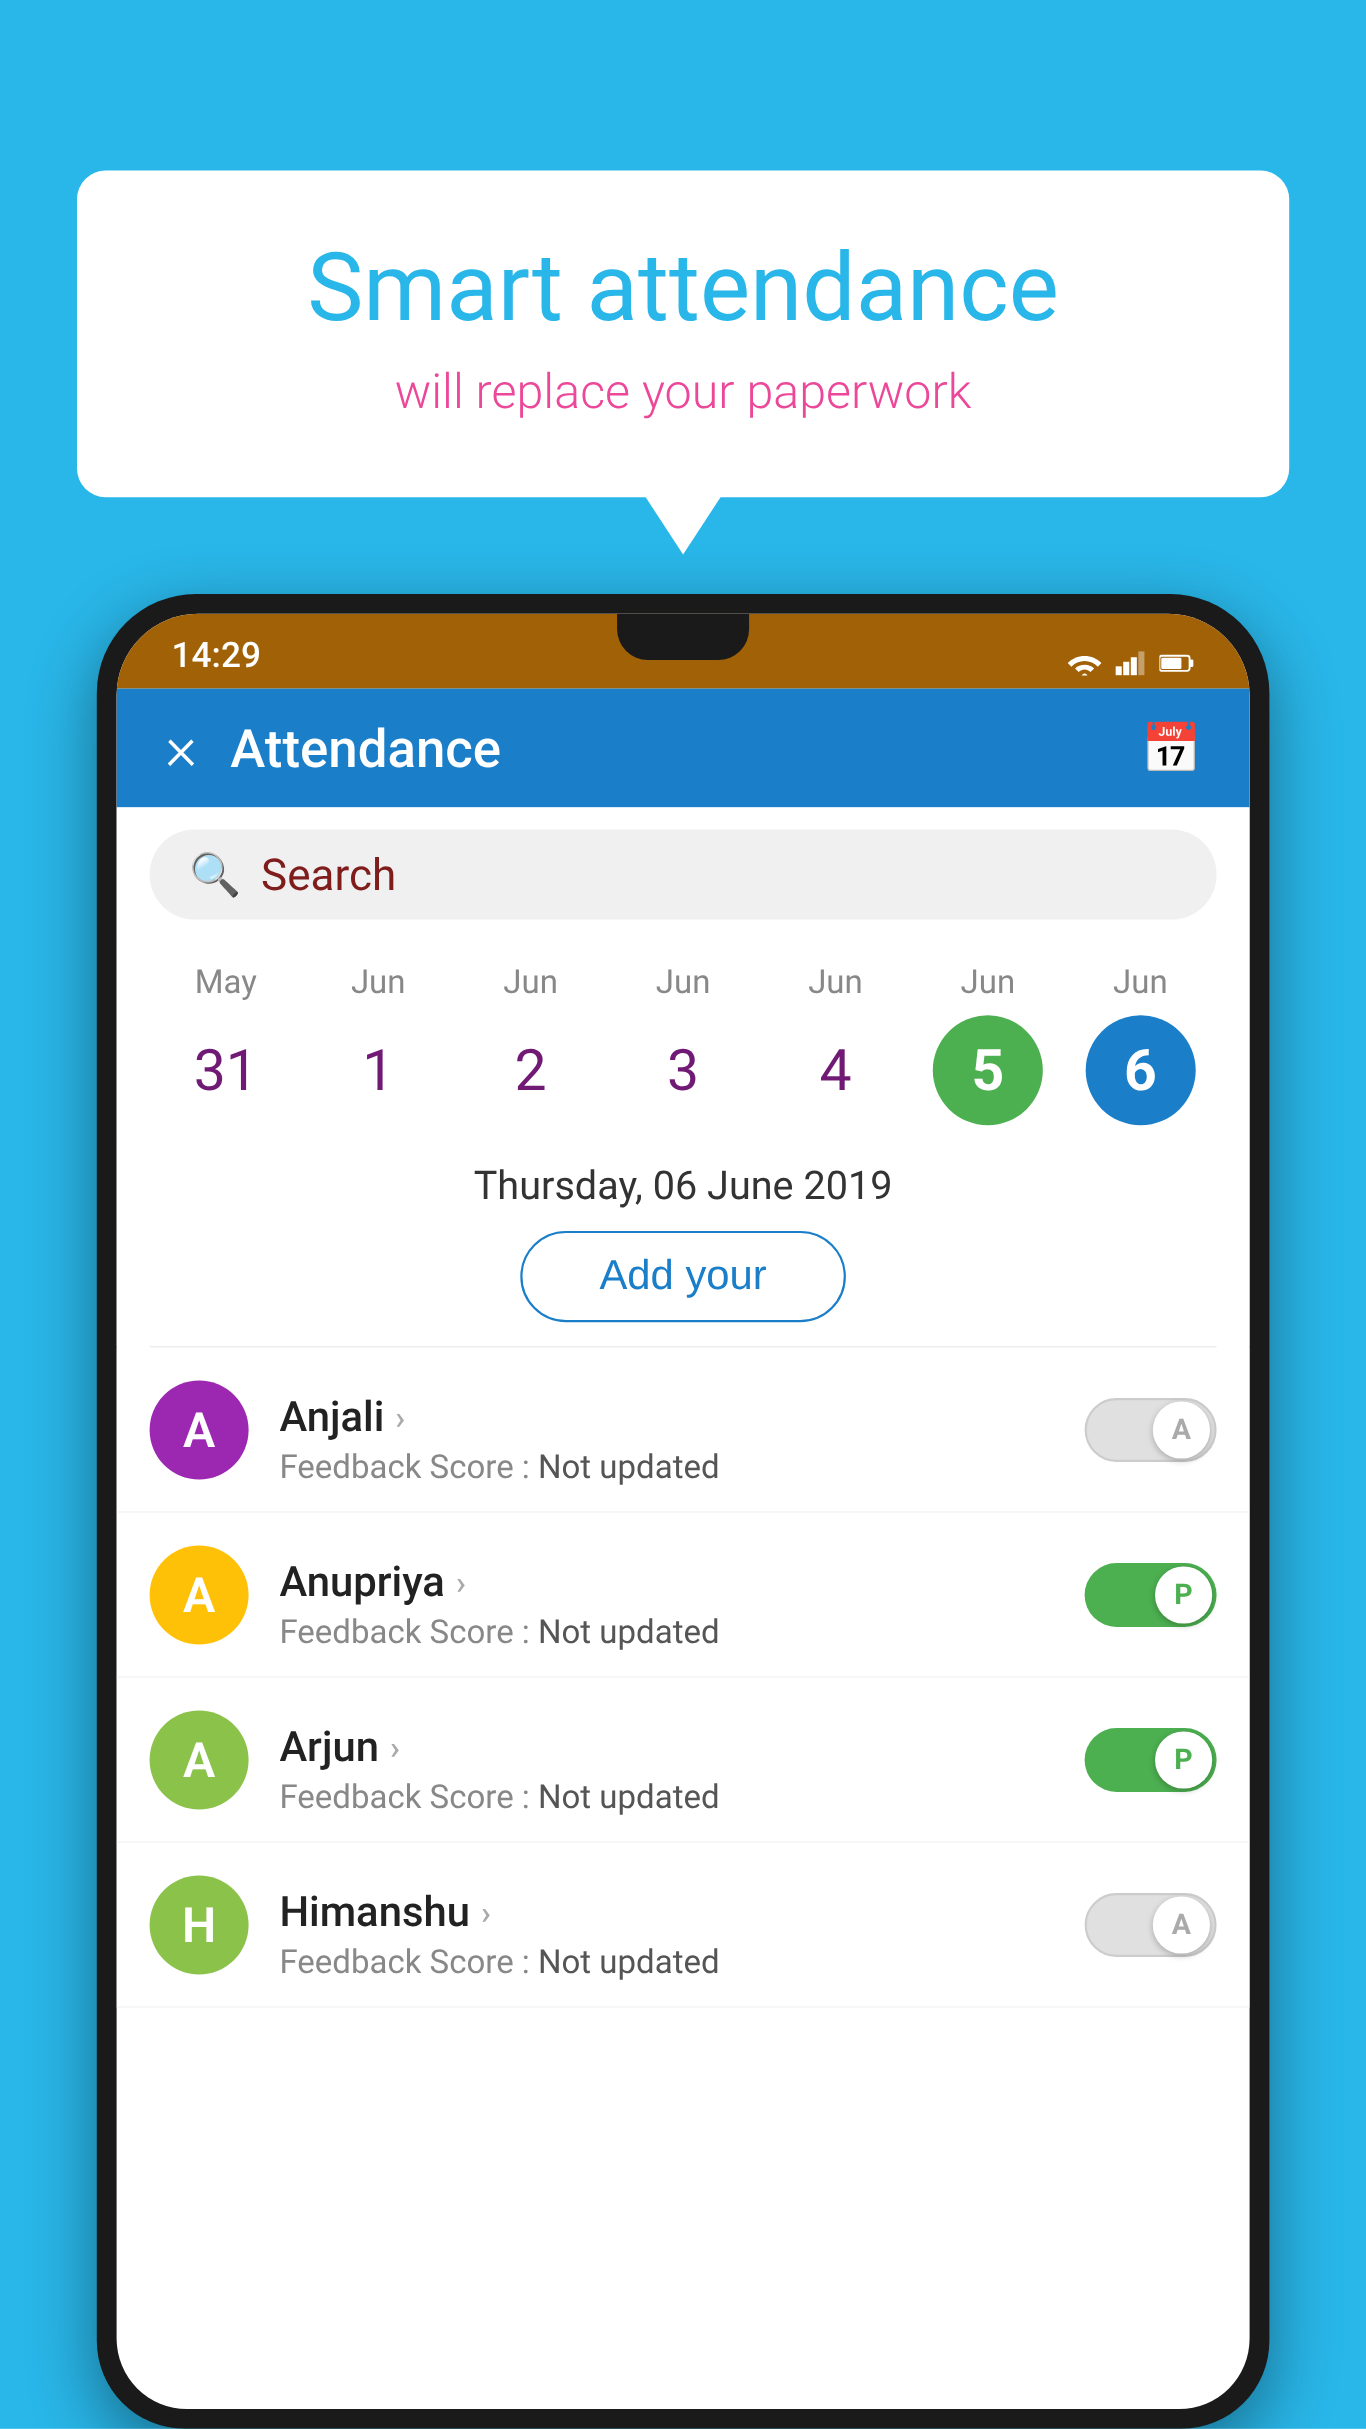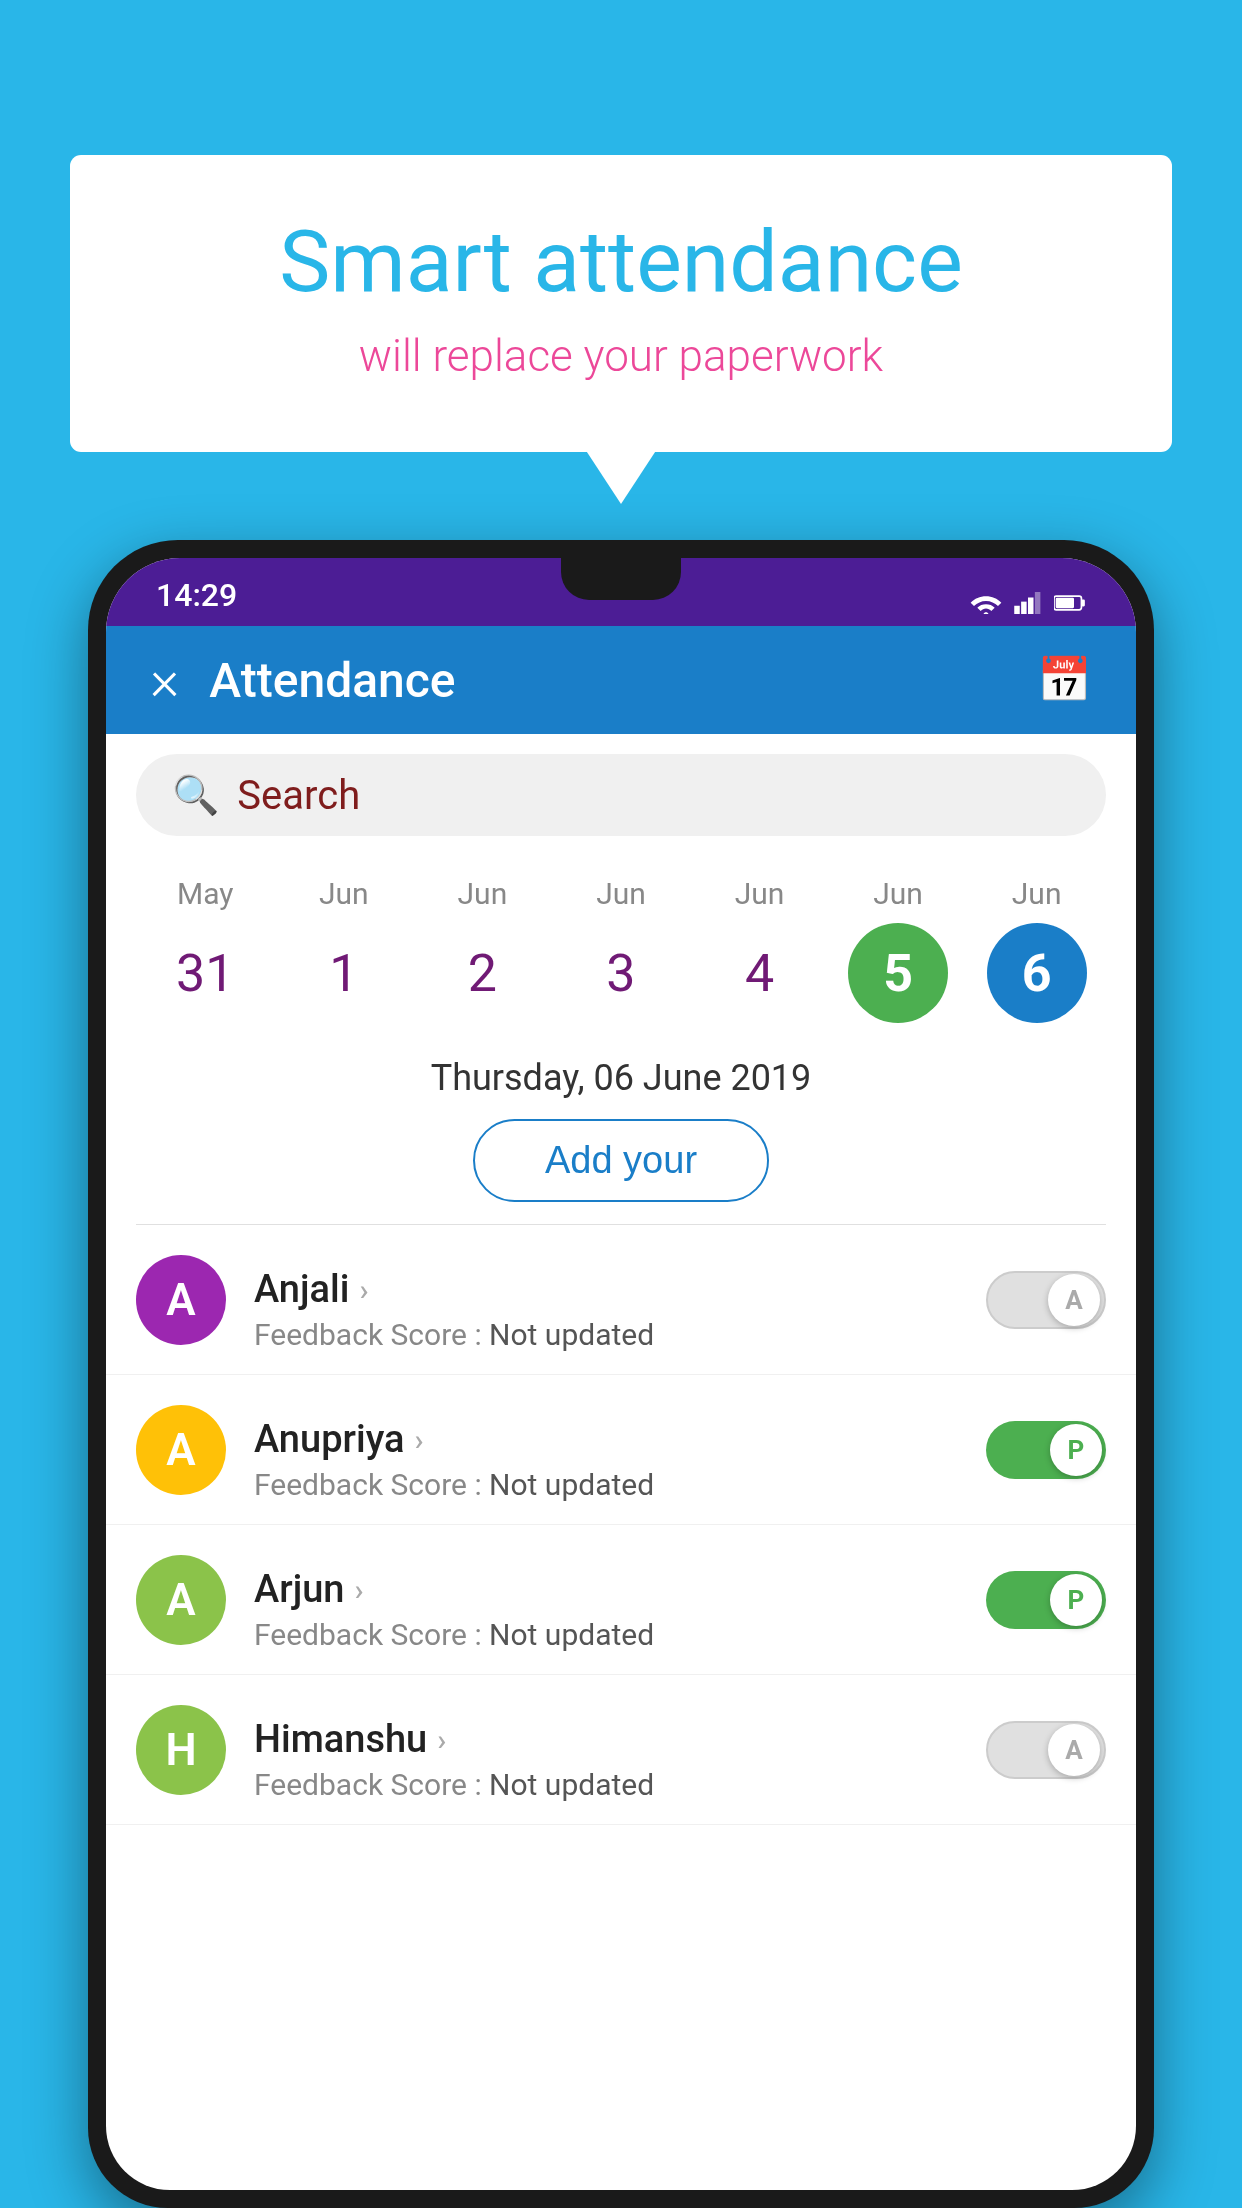--- a/index.html
+++ b/index.html
@@ -16,21 +16,21 @@
     
     .speech-bubble-container {
       position: absolute;
       top: 155px;
       left: 70px;
       right: 70px;
     }
 
     .speech-bubble {
       background: white;
-      border-radius: 11px;
+      border-radius: 26px;
       padding: 60px 80px 70px;
       text-align: center;
       position: relative;
     }
 
     .speech-bubble::after {
       content: '';
       position: absolute;
       bottom: -52px;
       left: 50%;
@@ -85,21 +85,21 @@
       transform: translateX(-50%);
       width: 120px;
       height: 42px;
       background: #1a1a1a;
       border-radius: 0 0 28px 28px;
       z-index: 10;
     }
 
     
     .status-bar {
-      background: #4c1d95;
+      background: #a16207;
       height: 68px;
       display: flex;
       align-items: flex-end;
       padding: 0 50px 12px;
       justify-content: space-between;
     }
 
     .status-time {
       color: white;
       font-size: 32px;

